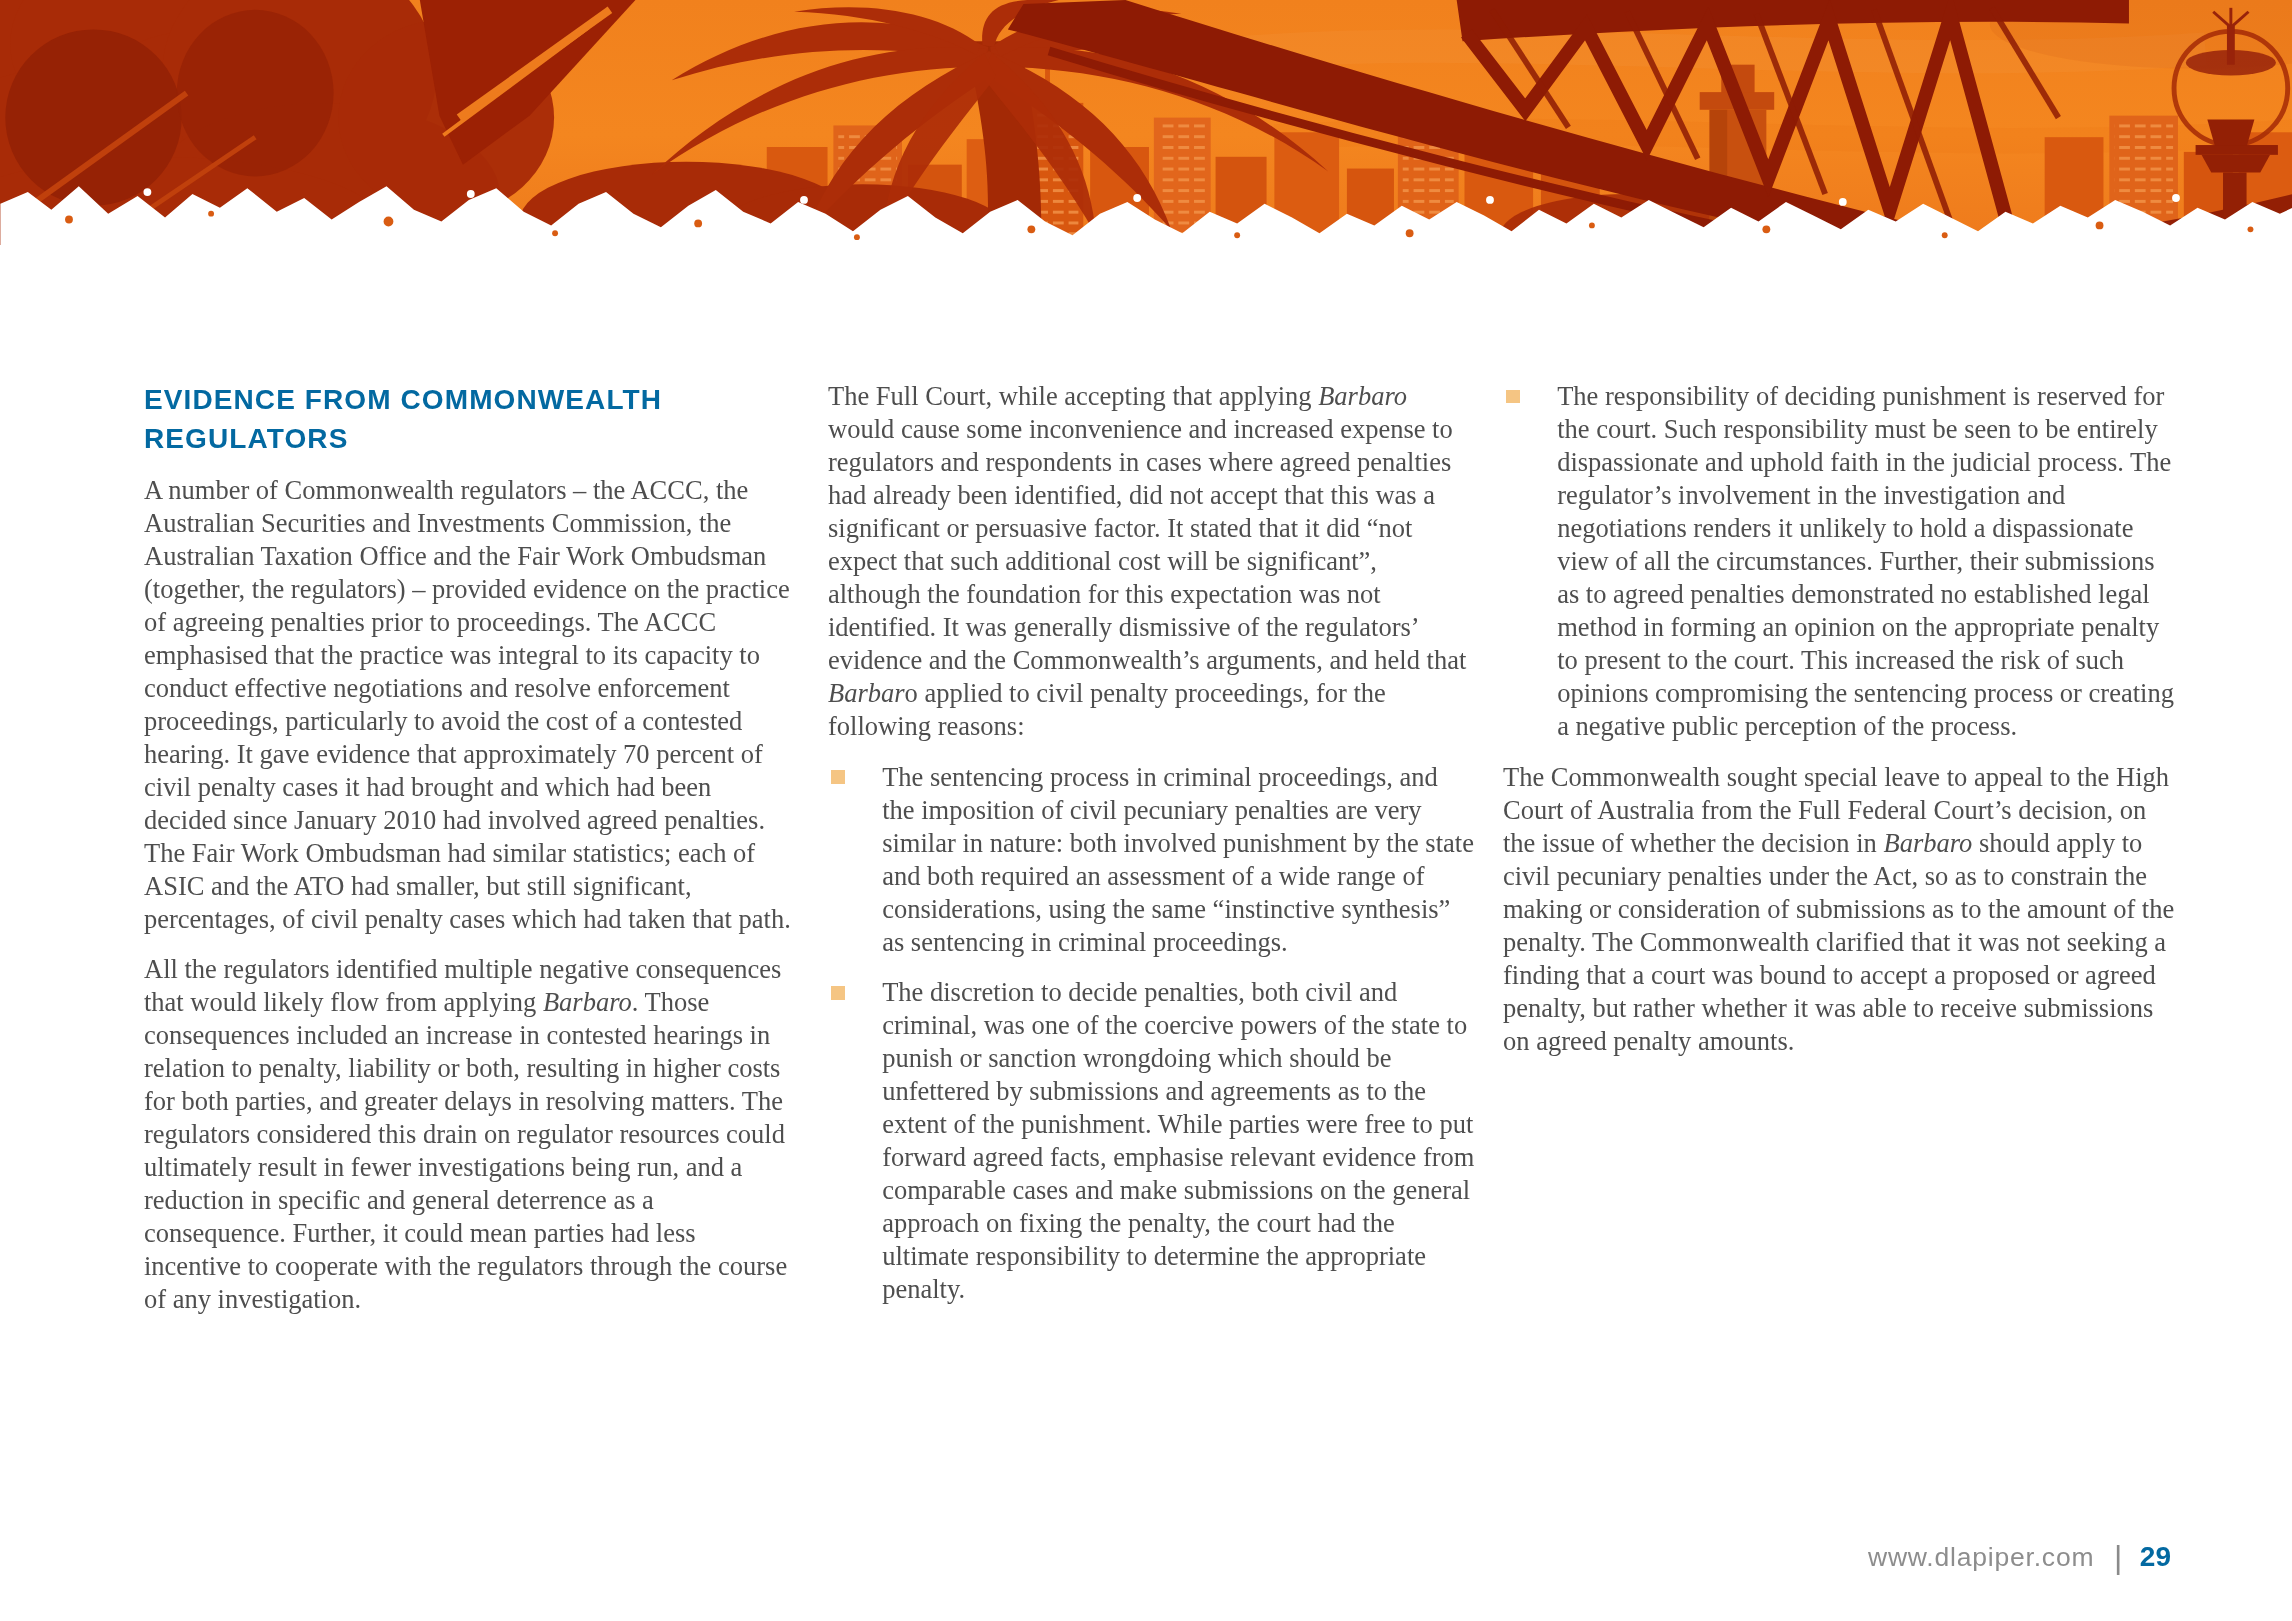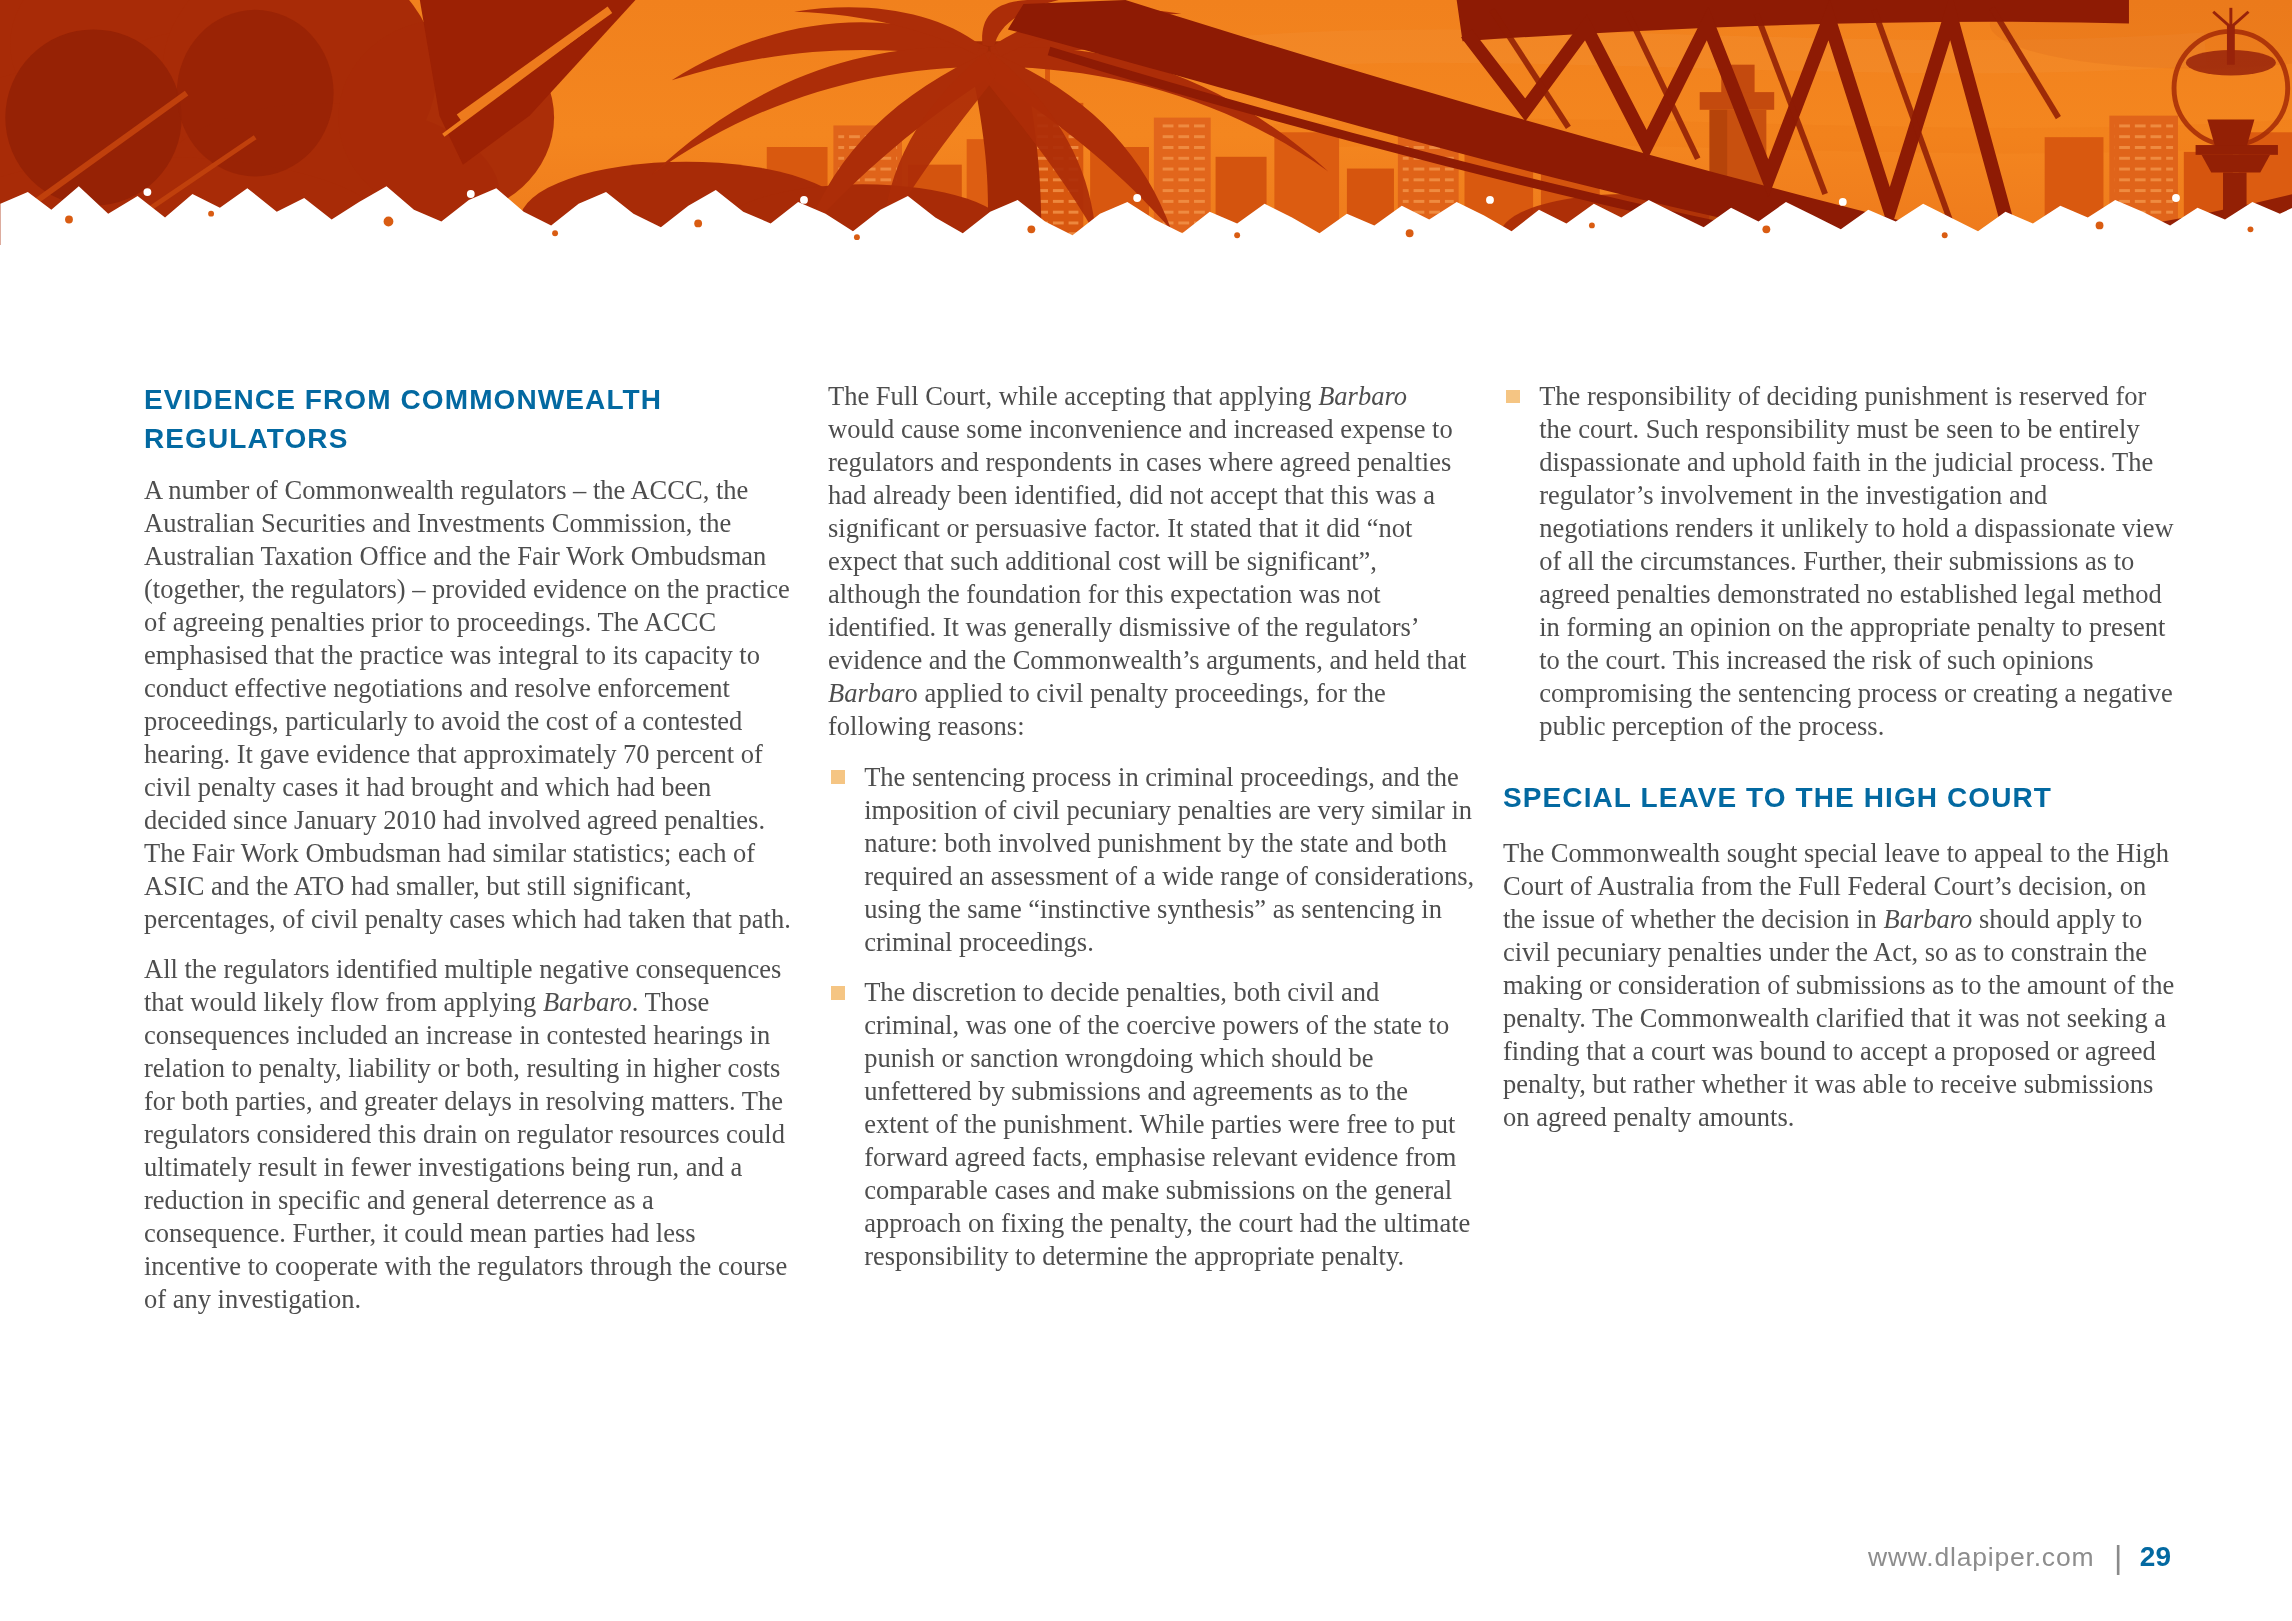--- a/index.html
+++ b/index.html
@@ -29,21 +29,21 @@
     color:#0369a1;
     font-size:28px;line-height:39px;
     letter-spacing:1.1px;
     margin:0 0 15.7px 0;
   }
   .col-2 .heading{white-space:nowrap;}
   .col-3 .heading-special{margin:35px 0 19.6px 0;}
   .para{margin:0 0 17.6px 0;}
   .runs .italic{font-style:italic;}
   .runs .bold{font-weight:400;}
-  .bullet{display:flex;margin:0 0 17.6px 0;}
+  .bullet{display:flex;margin:0 0 17.6px 0;gap:18px;}
   .bullet .marker{
     flex:none;width:13.7px;height:13.7px;
     background:#f5c583;
     margin:9.8px 19.6px 0 2.9px;
   }
   .bullet .text{flex:1;}
   
   .footer{
     position:absolute;top:1541px;right:122px;
     display:flex;align-items:center;
@@ -239,21 +239,20 @@
       <span class="marker"></span>
       <span class="text runs"><span>The discretion to decide penalties, both civil and criminal, was one of the coercive powers of the state to punish or sanction wrongdoing which should be unfettered by submissions and agreements as to the extent of the punishment. While parties were free to put forward agreed facts, emphasise relevant evidence from comparable cases and make submissions on the general approach on fixing the penalty, the court had the ultimate responsibility to determine the appropriate penalty.</span></span>
     </div>
   </div>
 
   <div class="col col-3">
     <div class="bullet">
       <span class="marker"></span>
       <span class="text runs"><span>The responsibility of deciding punishment is reserved for the court. Such responsibility must be seen to be entirely dispassionate and uphold faith in the judicial process. The regulator’s involvement in the investigation and negotiations renders it unlikely to hold a dispassionate view of all the circumstances. Further, their submissions as to agreed penalties demonstrated no established legal method in forming an opinion on the appropriate penalty to present to the court. This increased the risk of such opinions compromising the sentencing process or creating a negative public perception of the process.</span></span>
     </div>
-    <h3 class="heading heading-special">SPECIAL LEAVE TO THE HIGH COURT</h3>
     <p class="para runs"><span>The Commonwealth sought special leave to appeal to the High Court of Australia from the Full Federal Court’s decision, on the issue of whether the decision in </span><span class="italic">Barbaro</span><span> should apply to civil pecuniary penalties under the Act, so as to constrain the making or consideration of submissions as to the amount of the penalty. The Commonwealth clarified that it was not seeking a finding that a court was bound to accept a proposed or agreed penalty, but rather whether it was able to </span><span class="bold">receive</span><span> submissions on agreed penalty amounts.</span></p>
   </div>
 
   <div class="footer">
     <span class="url">www.dlapiper.com</span>
     <span class="sep">|</span>
     <span class="pagenum">29</span>
   </div>
 
 </div>

